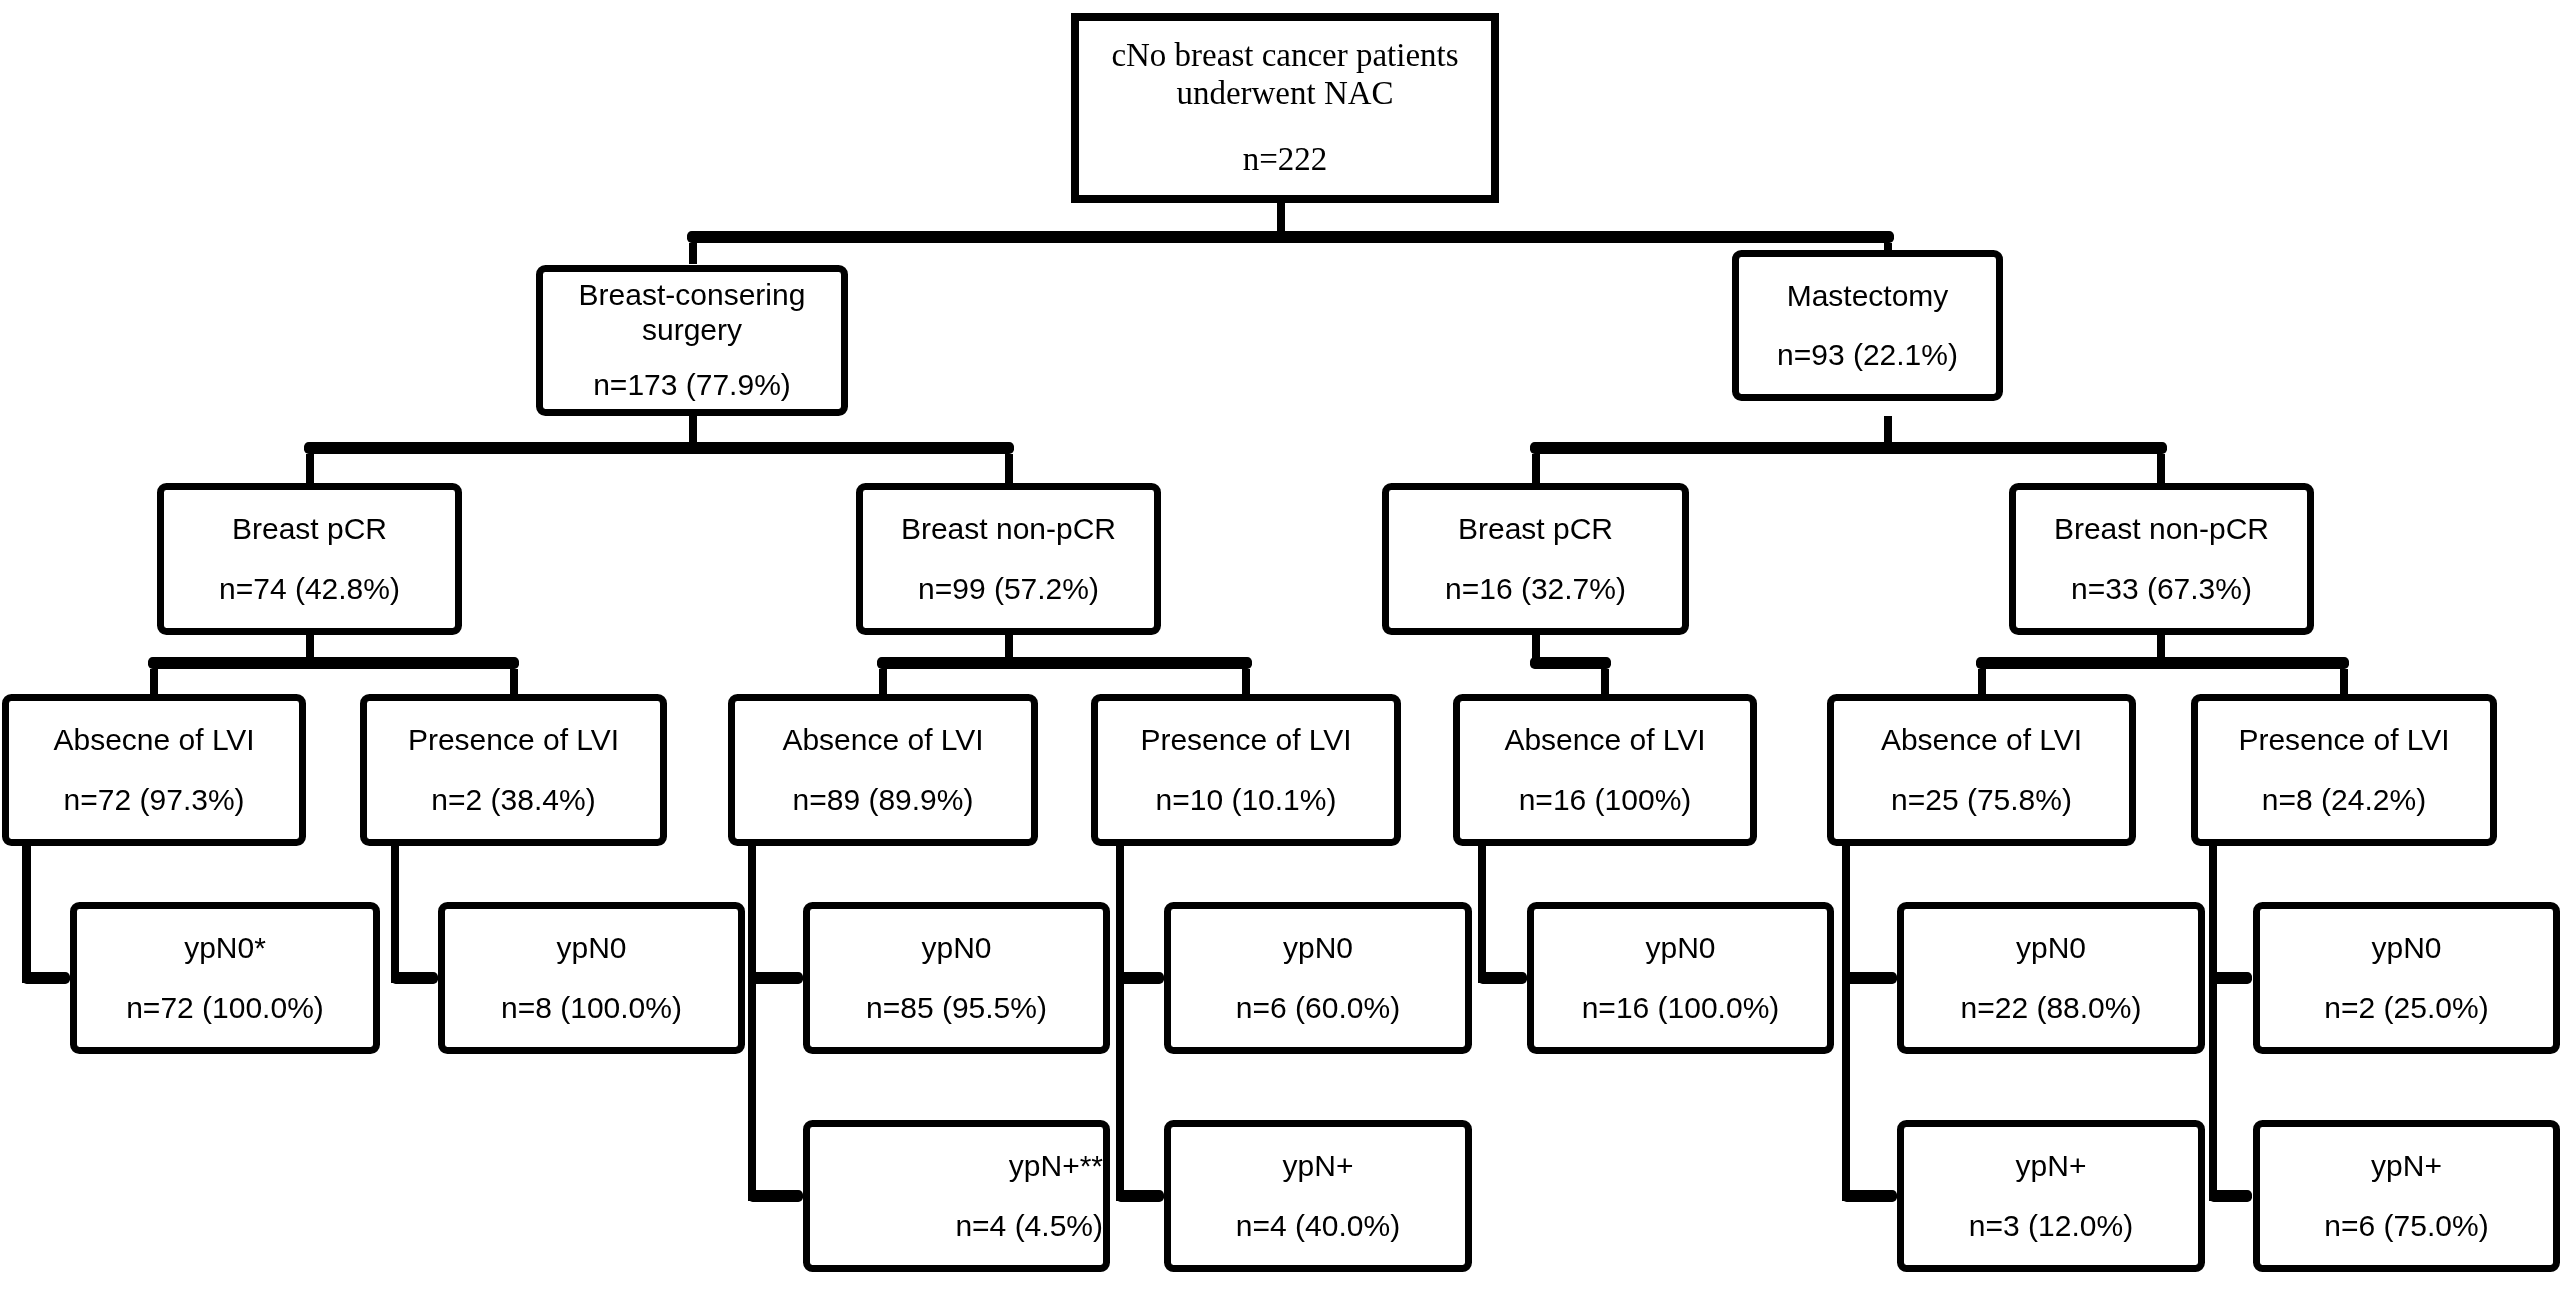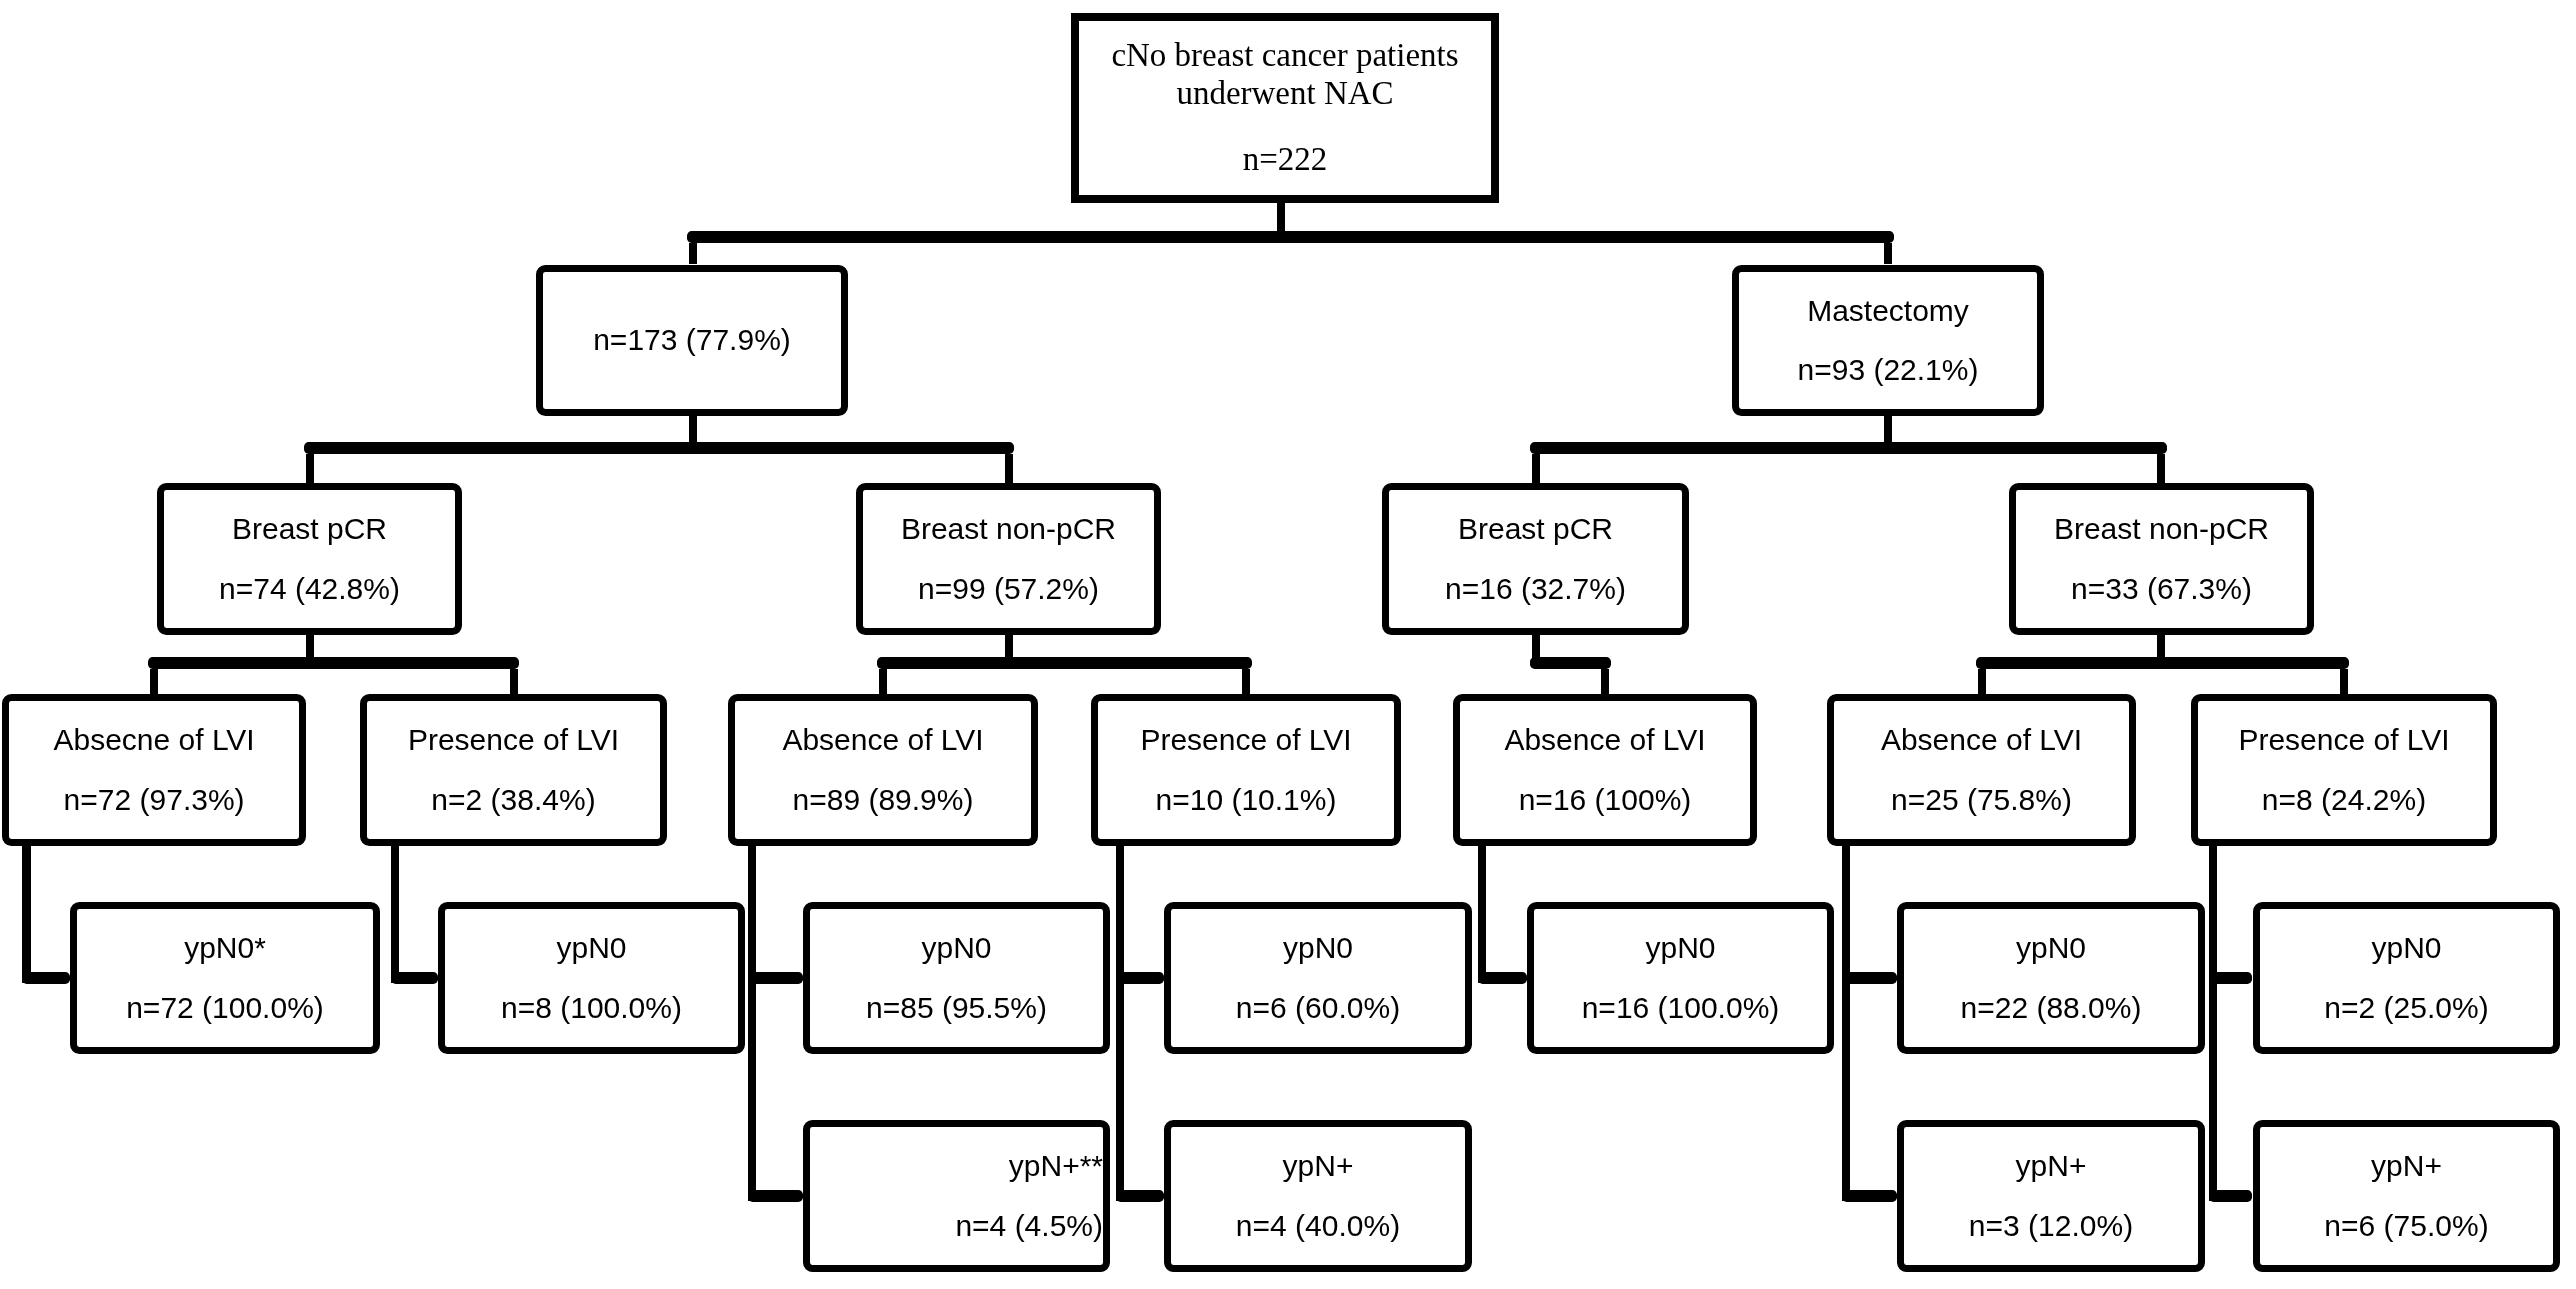--- a/index.html
+++ b/index.html
@@ -57,24 +57,28 @@
 
   <div class="node serif" style="left:1071px;top:13px;width:428px;height:190px;">
     <div class="lbl">
       <div>cNo breast cancer patients</div>
       <div>underwent NAC</div>
     </div>
     <div class="val">n=222</div>
   </div>
 
   <div class="node" style="left:536px;top:265px;width:312px;height:151px;gap:21px;">
+    <div class="lbl">
+      <div>Breast-consering</div>
+      <div>surgery</div>
+    </div>
     <div class="val">n=173 (77.9%)</div>
   </div>
 
-  <div class="node" style="left:1732px;top:265px;width:312px;height:151px;">
+  <div class="node" style="left:1732px;top:250px;width:271px;height:151px;">
     <div class="lbl">Mastectomy</div>
     <div class="val">n=93 (22.1%)</div>
   </div>
 
   <div class="node" style="left:157px;top:483px;width:305px;height:152px;">
     <div class="lbl">Breast pCR</div>
     <div class="val">n=74 (42.8%)</div>
   </div>
   <div class="node" style="left:856px;top:483px;width:305px;height:152px;">
     <div class="lbl">Breast non-pCR</div>

